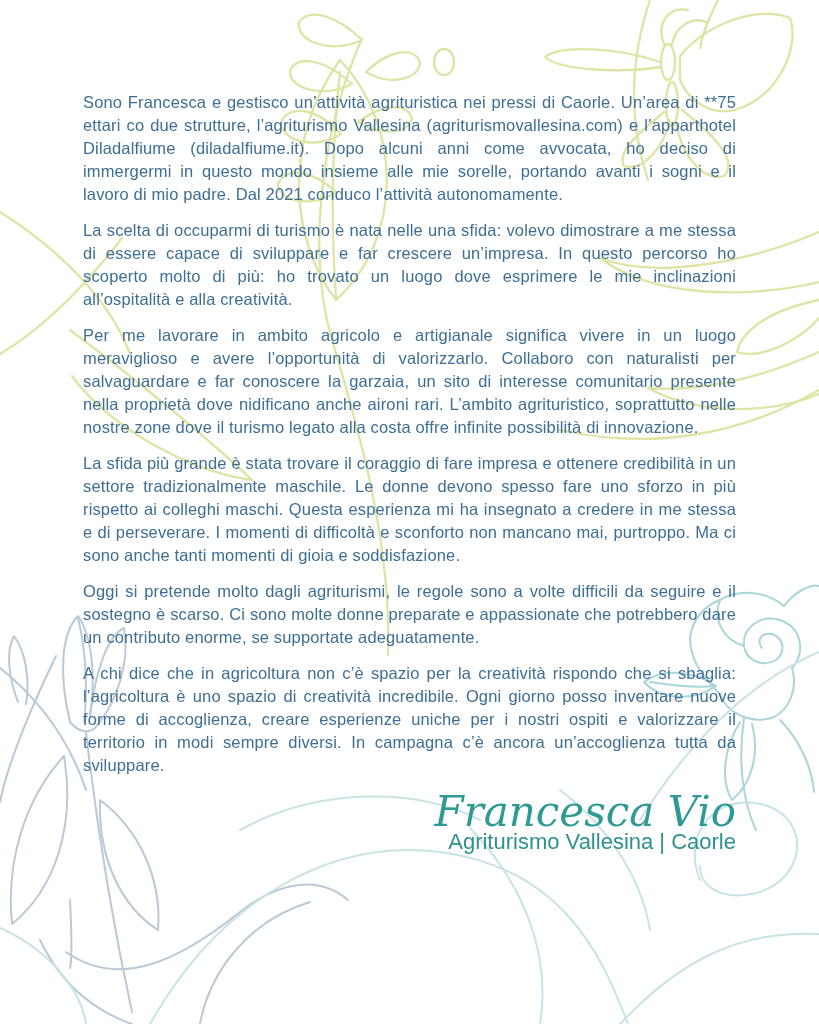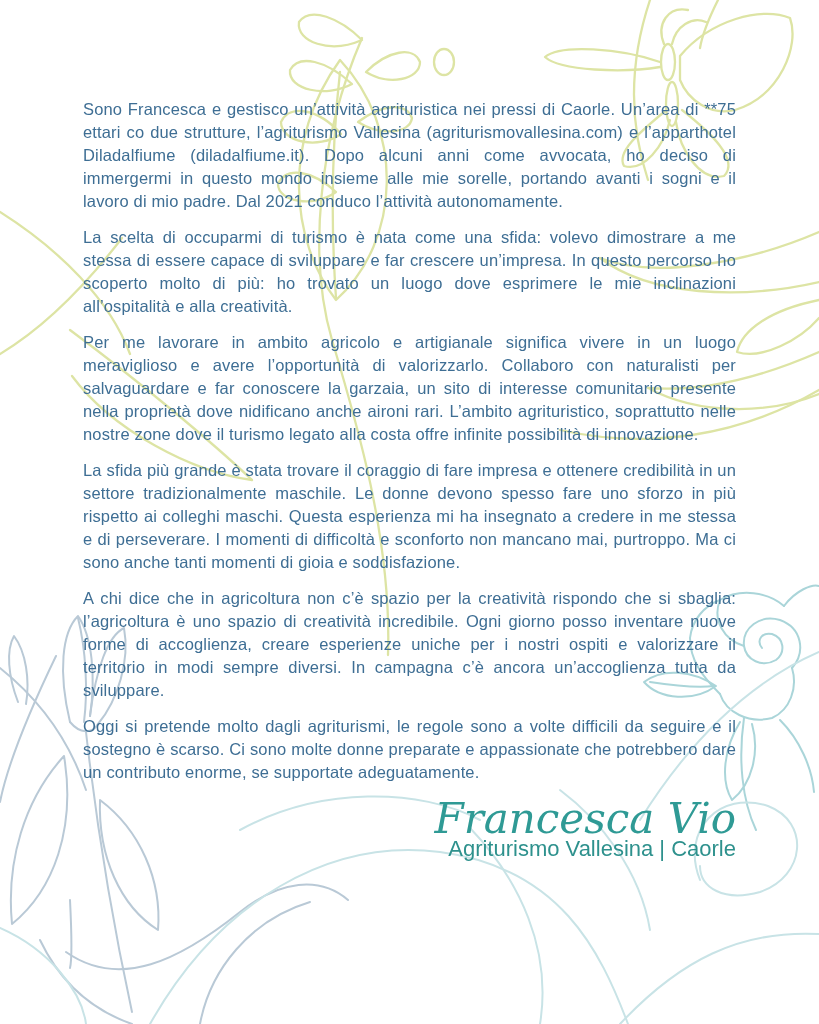--- a/index.html
+++ b/index.html
@@ -13,21 +13,21 @@
   }
   .decor {
     position: absolute;
     inset: 0;
     width: 819px;
     height: 1024px;
     pointer-events: none;
   }
   .content {
     position: absolute;
-    top: 7px; left: 0;
+    top: 0; left: 0;
     width: 818px;
     box-sizing: border-box;
     padding: 91px 82px 0 83px;
     z-index: 2;
   }
   .content p {
     margin: 0 0 13px 0;
     font-size: 16.5px;
     line-height: 23px;
     letter-spacing: 0.15px;
@@ -135,25 +135,25 @@
       <path d="M0,928 C50,950 82,992 86,1024"></path>
       <path d="M240,830 C320,786 420,788 480,820"></path>
       <path d="M640,820 C690,740 750,682 819,652"></path>
       <path d="M620,1024 C680,960 740,930 819,934"></path>
       <path d="M560,790 C600,820 640,870 650,930"></path>
     </g>
   </svg>
 
   <main class="content">
     <p>Sono Francesca e gestisco un’attività agrituristica nei pressi di Caorle. Un’area di **75 ettari co due strutture, l’agriturismo Vallesina (agriturismovallesina.com) e l’apparthotel Diladalfiume (diladalfiume.it). Dopo alcuni anni come avvocata, ho deciso di immergermi in questo mondo insieme alle mie sorelle, portando avanti i sogni e il lavoro di mio padre. Dal 2021 conduco l’attività autonomamente.</p>
-    <p>La scelta di occuparmi di turismo è nata come una sfida: volevo dimostrare a me stessa di essere capace di sviluppare e far crescere un’impresa. In questo percorso ho scoperto molto di più: ho trovato un luogo dove esprimere le mie inclinazioni all’ospitalità e alla creatività.</p>
+    <p>La scelta di occuparmi di turismo è nata nelle una sfida: volevo dimostrare a me stessa di essere capace di sviluppare e far crescere un’impresa. In questo percorso ho scoperto molto di più: ho trovato un luogo dove esprimere le mie inclinazioni all’ospitalità e alla creatività.</p>
     <p>Per me lavorare in ambito agricolo e artigianale significa vivere in un luogo meraviglioso e avere l’opportunità di valorizzarlo. Collaboro con naturalisti per salvaguardare e far conoscere la garzaia, un sito di interesse comunitario presente nella proprietà dove nidificano anche aironi rari. L’ambito agrituristico, soprattutto nelle nostre zone dove il turismo legato alla costa offre infinite possibilità di innovazione.</p>
     <p>La sfida più grande è stata trovare il coraggio di fare impresa e ottenere credibilità in un settore tradizionalmente maschile. Le donne devono spesso fare uno sforzo in più rispetto ai colleghi maschi. Questa esperienza mi ha insegnato a credere in me stessa e di perseverare. I momenti di difficoltà e sconforto non mancano mai, purtroppo. Ma ci sono anche tanti momenti di gioia e soddisfazione.</p>
+    <p>Oggi si pretende molto dagli agriturismi, le regole sono a volte difficili da seguire e il sostegno è scarso. Ci sono molte donne preparate e appassionate che potrebbero dare un contributo enorme, se supportate adeguatamente.</p>
     <p>A chi dice che in agricoltura non c’è spazio per la creatività rispondo che si sbaglia: l’agricoltura è uno spazio di creatività incredibile. Ogni giorno posso inventare nuove forme di accoglienza, creare esperienze uniche per i nostri ospiti e valorizzare il territorio in modi sempre diversi. In campagna c’è ancora un’accoglienza tutta da sviluppare.</p>
-    <p>Oggi si pretende molto dagli agriturismi, le regole sono a volte difficili da seguire e il sostegno è scarso. Ci sono molte donne preparate e appassionate che potrebbero dare un contributo enorme, se supportate adeguatamente.</p>
 
     <div class="signature">
       <div class="name">Francesca Vio</div>
       <div class="affiliation">Agriturismo Vallesina | Caorle</div>
     </div>
   </main>
 
 </div>
 
 </body></html>

